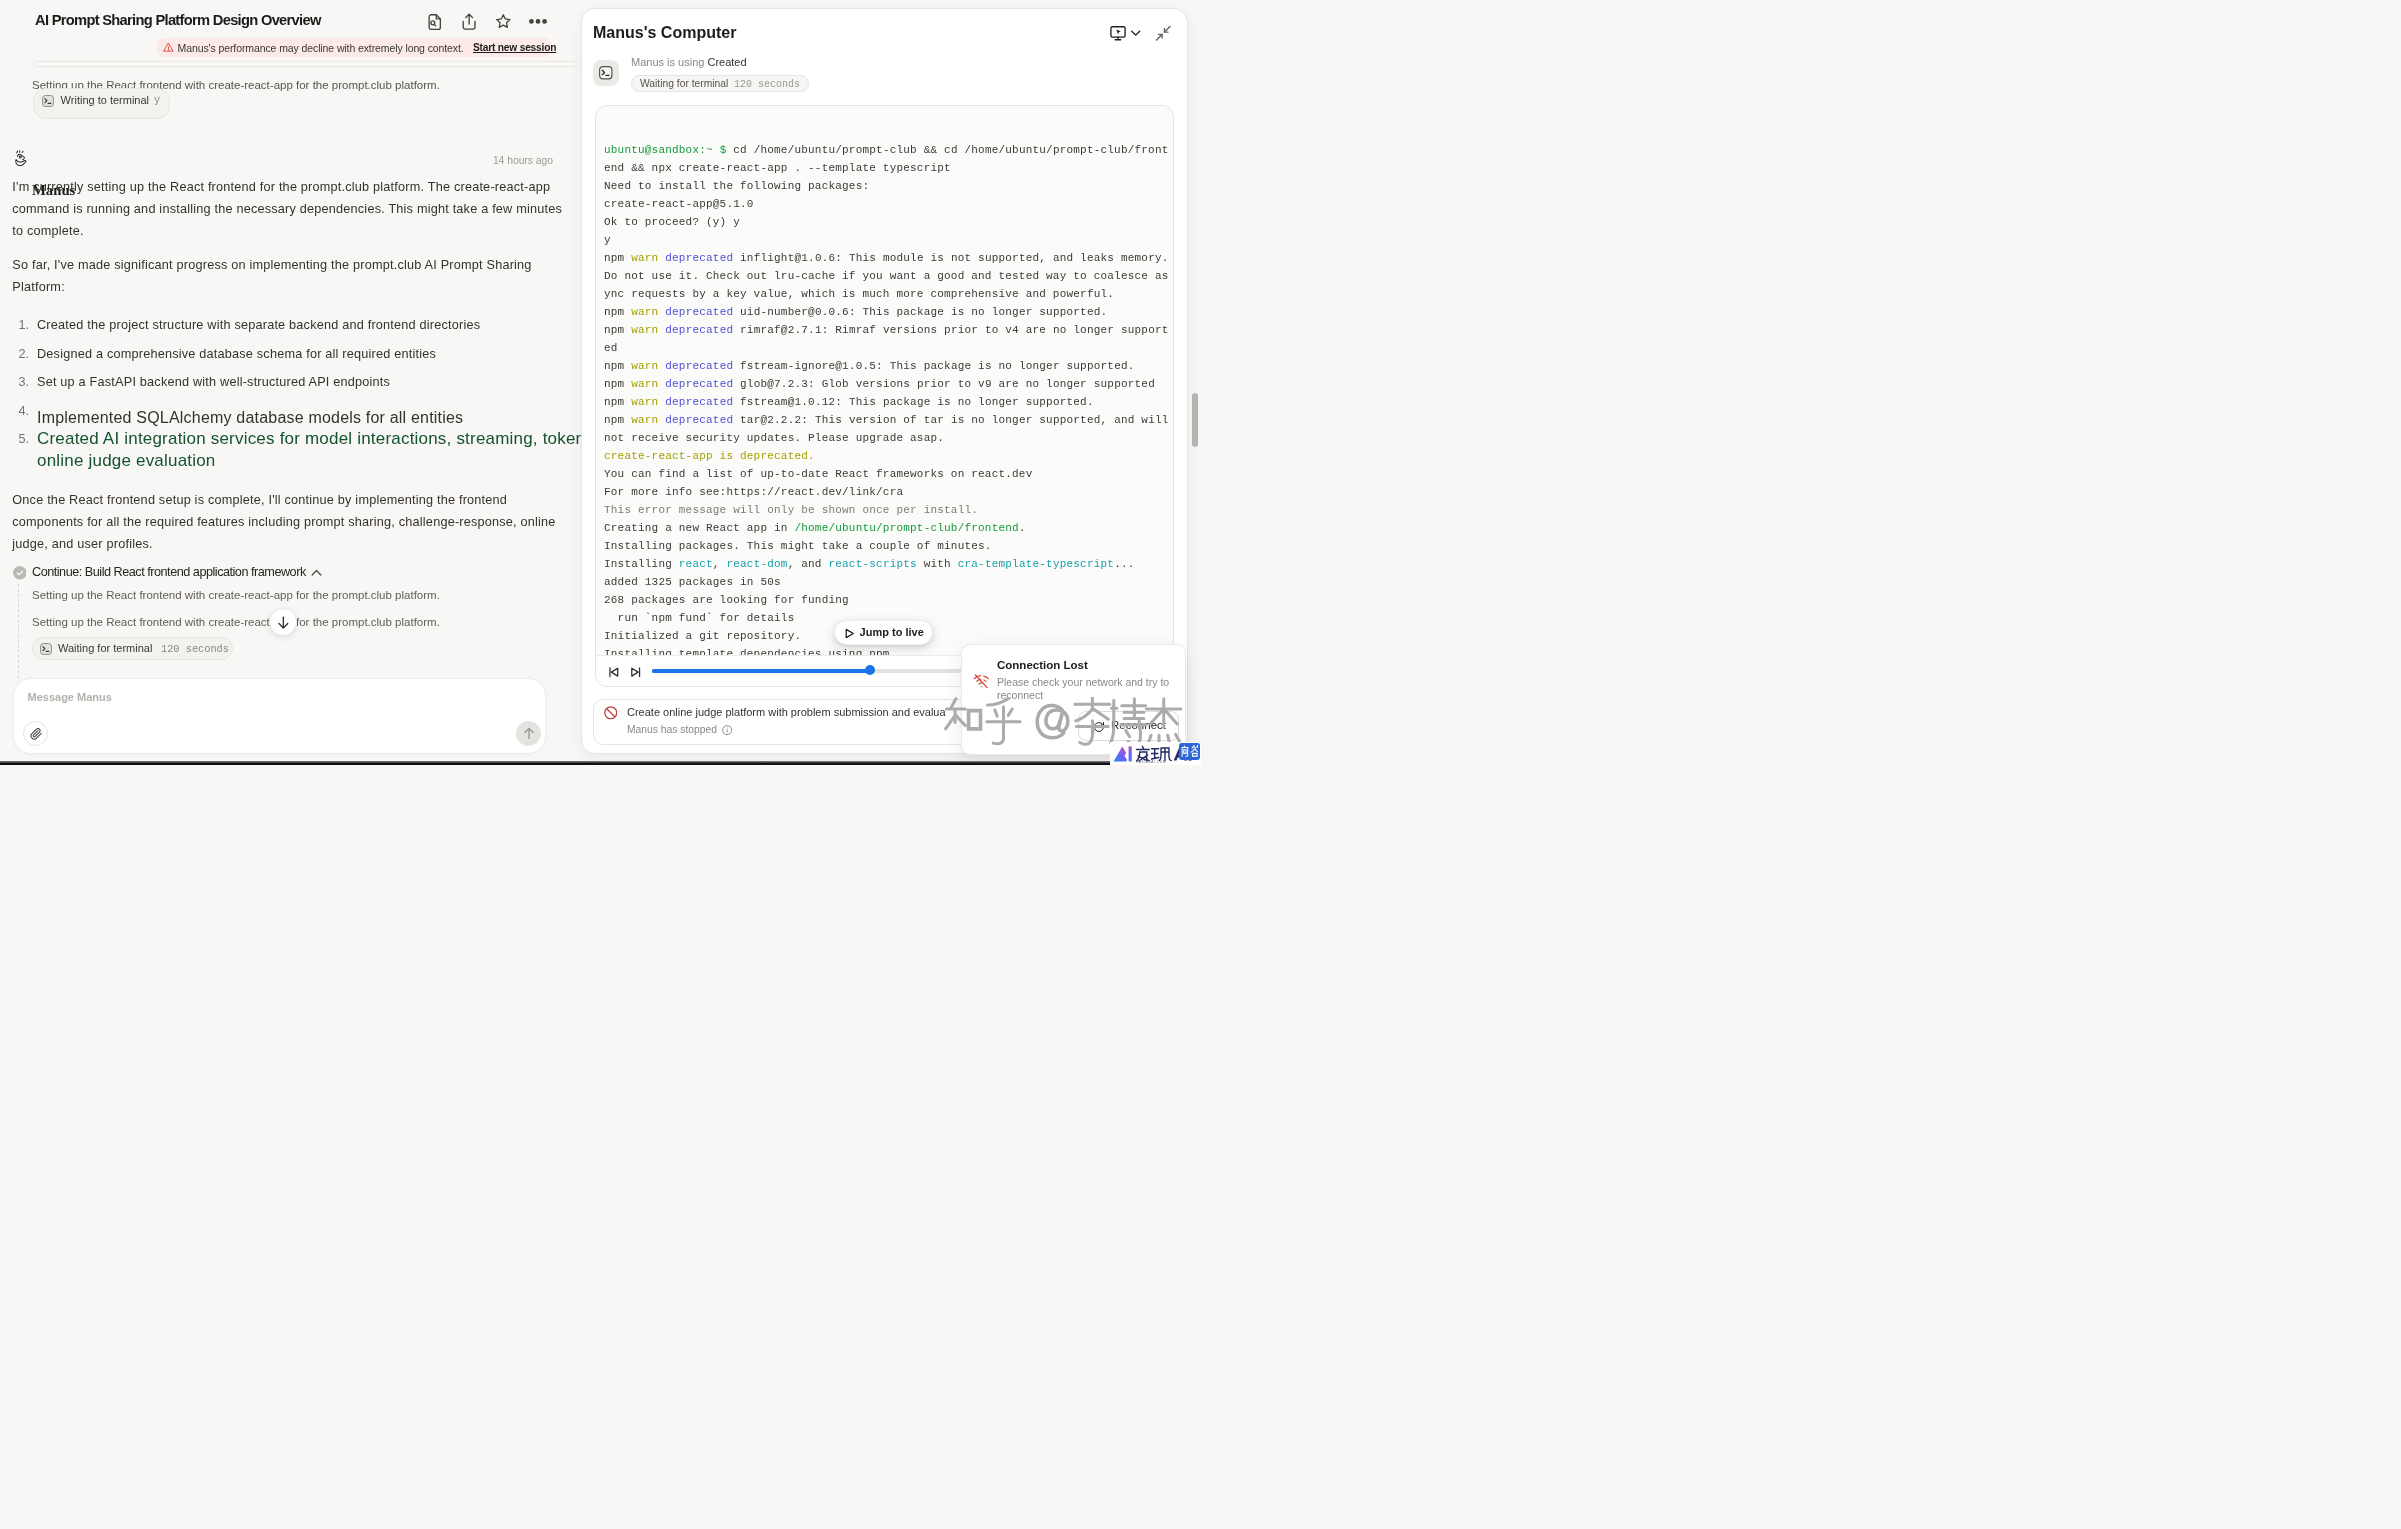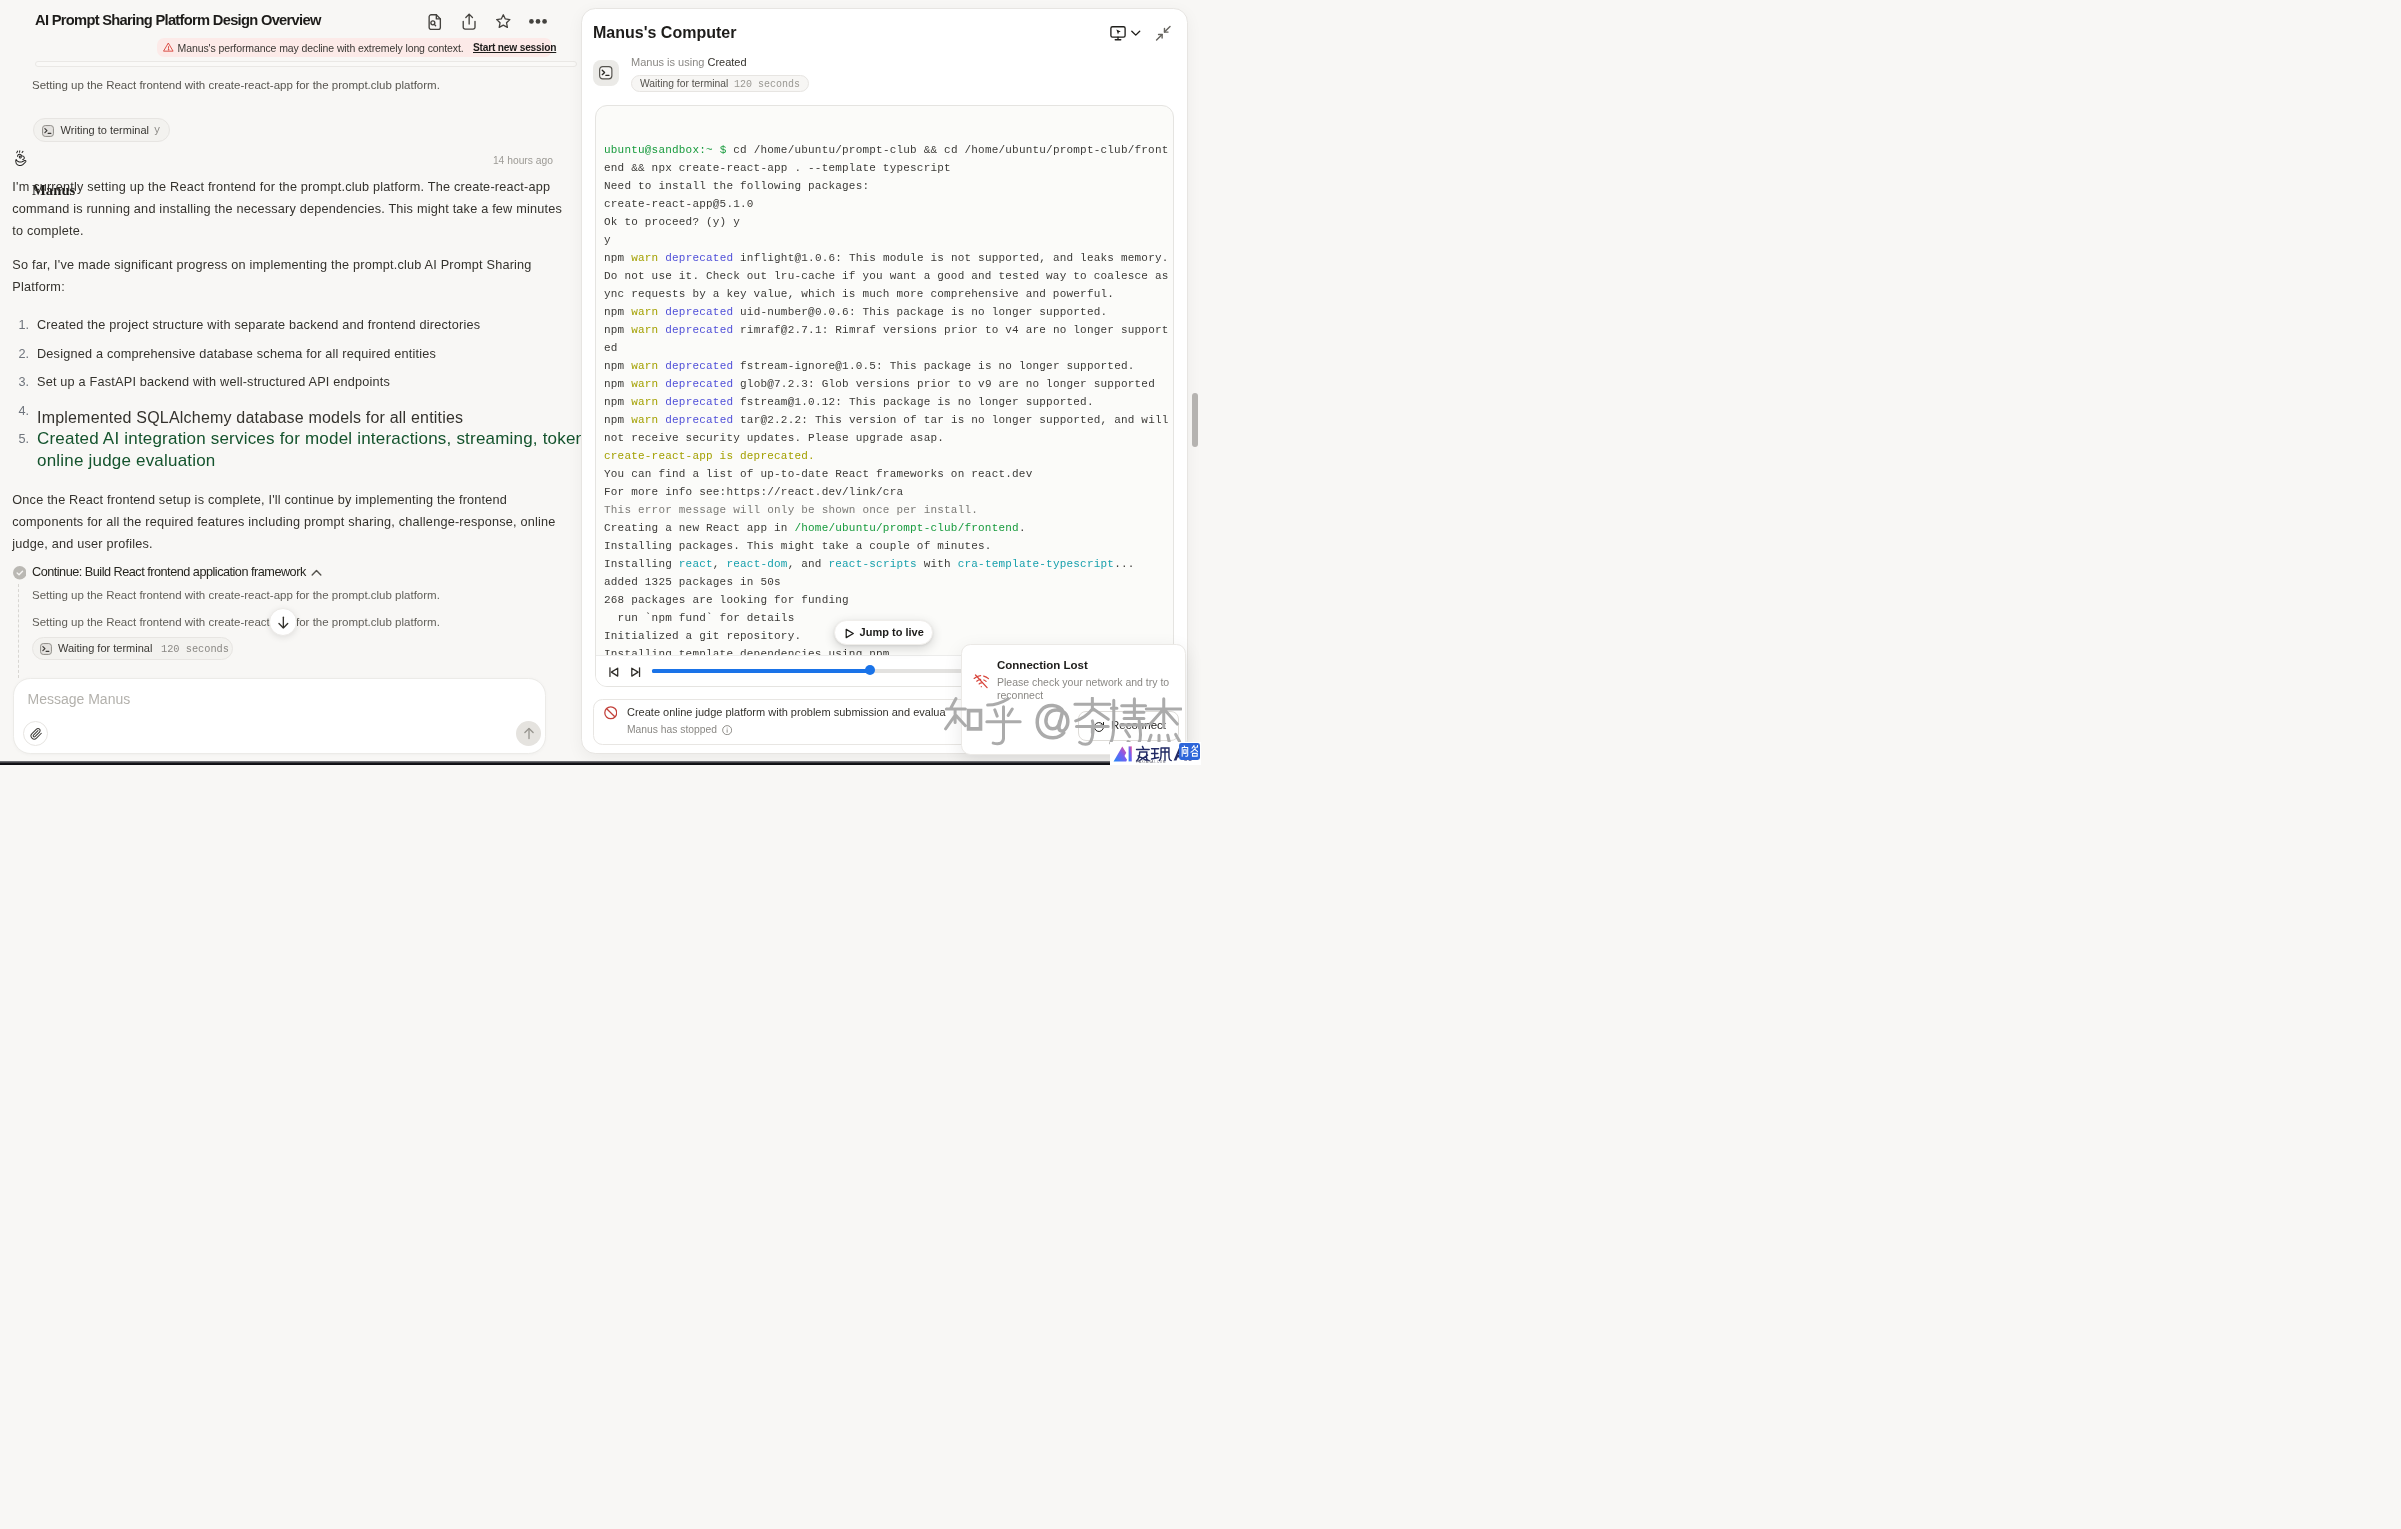--- a/index.html
+++ b/index.html
@@ -48,21 +48,21 @@
     <circle cx="12" cy="17" r="0.6" fill="#d8453c"></circle>
   </svg>
   <span class="abs" style="left:20.6px; top:4px; font-size:10.5px; letter-spacing:-0.1px; color:#3a3834;">Manus's performance may decline with extremely long context.</span>
   <span class="abs" style="left:316px; top:3.8px; font-size:10.2px; letter-spacing:-0.2px; font-weight:bold; color:#1d1c1a; text-decoration:underline;">Start new session</span>
 </div>
 
 <div class="abs" style="left:35px; top:61px; width:542px; height:6.3px; background:#faf9f7; border:0.8px solid #eae8e5; border-radius:5.5px;"></div>
 
 <div class="abs" style="left:32px; top:79px; font-size:11.5px; color:#57554f;">Setting up the React frontend with create-react-app for the prompt.club platform.</div>
 
-<div class="abs" style="left:33px; top:118px; width:137px; height:24px; background:#f3f2ef; border:0.8px solid #e7e5e2; border-radius:12.7px; white-space:nowrap;">
+<div class="abs" style="left:33px; top:88px; width:137px; height:31px; background:#f3f2ef; border:0.8px solid #e7e5e2; border-radius:12.7px; white-space:nowrap;">
   <svg class="abs" style="left:8px; top:5.5px;" width="12" height="12" viewBox="0 0 15 15">
     <rect x="0.7" y="0.7" width="13.6" height="13.6" rx="3.4" fill="#e4e2df" stroke="#8c8a85" stroke-width="1.2"></rect>
     <path d="M3.6 4.6 L6.2 7.1 L3.6 9.6" fill="none" stroke="#3b3935" stroke-width="1.5" stroke-linecap="round" stroke-linejoin="round"></path>
     <path d="M7.6 10.4 h3.5" stroke="#3b3935" stroke-width="1.5" stroke-linecap="round"></path>
   </svg>
   <span class="abs" style="left:26.6px; top:4.8px; font-size:11px; color:#3a3834;">Writing to terminal</span>
   <span class="abs" style="left:120px; top:5.2px; font-size:10.3px; font-family:'Liberation Mono',monospace; color:#8a8884;">y</span>
 </div>
 
 <svg class="abs" style="left:13.5px; top:150px;" width="13.5" height="16.6" viewBox="0 0 17 21" fill="none" stroke="#232220" stroke-width="1.3" stroke-linecap="round" stroke-linejoin="round">
@@ -118,21 +118,21 @@
 </div>
 
 <div class="abs" style="left:269px; top:608px; width:28px; height:28px; background:#fff; border:0.8px solid #eceae7; border-radius:50%; box-shadow:0 1.6px 6.3px rgba(0,0,0,0.1);">
   <svg class="abs" style="left:7.1px; top:6.7px;" width="12.7" height="13.5" viewBox="0 0 16 17" fill="none" stroke="#34322d" stroke-width="1.7" stroke-linecap="round" stroke-linejoin="round">
     <path d="M8 1.5 V14.5"></path>
       <path d="M2.5 9.5 L8 15 L13.5 9.5"></path>
   </svg>
 </div>
 
 <div class="abs" style="left:13px; top:678px; width:533px; height:76px; background:#fff; border:0.8px solid #ecebe8; border-radius:17.4px; box-shadow:0 0.8px 3.2px rgba(0,0,0,0.03);">
-  <div class="abs" style="left:13.5px; top:12px; font-size:14px; color:#b3b1ac;">Message Manus</div>
+  <div class="abs" style="left:13.5px; top:12px; font-size:11px; color:#b3b1ac;font-weight:bold;">Message Manus</div>
   <div class="abs" style="left:9px; top:42px; width:25px; height:25px; border:0.8px solid #e7e5e2; border-radius:50%; background:#fff;">
     <svg class="abs" style="left:5.5px; top:4.8px;" width="12.7" height="13.5" viewBox="0 0 24 24" fill="none" stroke="#3a3834" stroke-width="1.9" stroke-linecap="round" stroke-linejoin="round">
       <path d="M21.44 11.05l-9.19 9.19a6 6 0 0 1-8.49-8.49l8.57-8.57A4 4 0 1 1 18 8.84l-8.59 8.57a2 2 0 0 1-2.83-2.83l8.49-8.48"></path>
     </svg>
   </div>
   <div class="abs" style="right:3.6px; top:42px; width:25px; height:25px; background:#e5e3df; border-radius:50%;">
     <svg class="abs" style="left:6.7px; top:6.3px;" width="12" height="12.7" viewBox="0 0 16 17" fill="none" stroke="#97958f" stroke-width="1.8" stroke-linecap="round" stroke-linejoin="round">
       <path d="M8 15.5 V2.5"></path>
         <path d="M2.5 7.5 L8 2 L13.5 7.5"></path>
     </svg>

